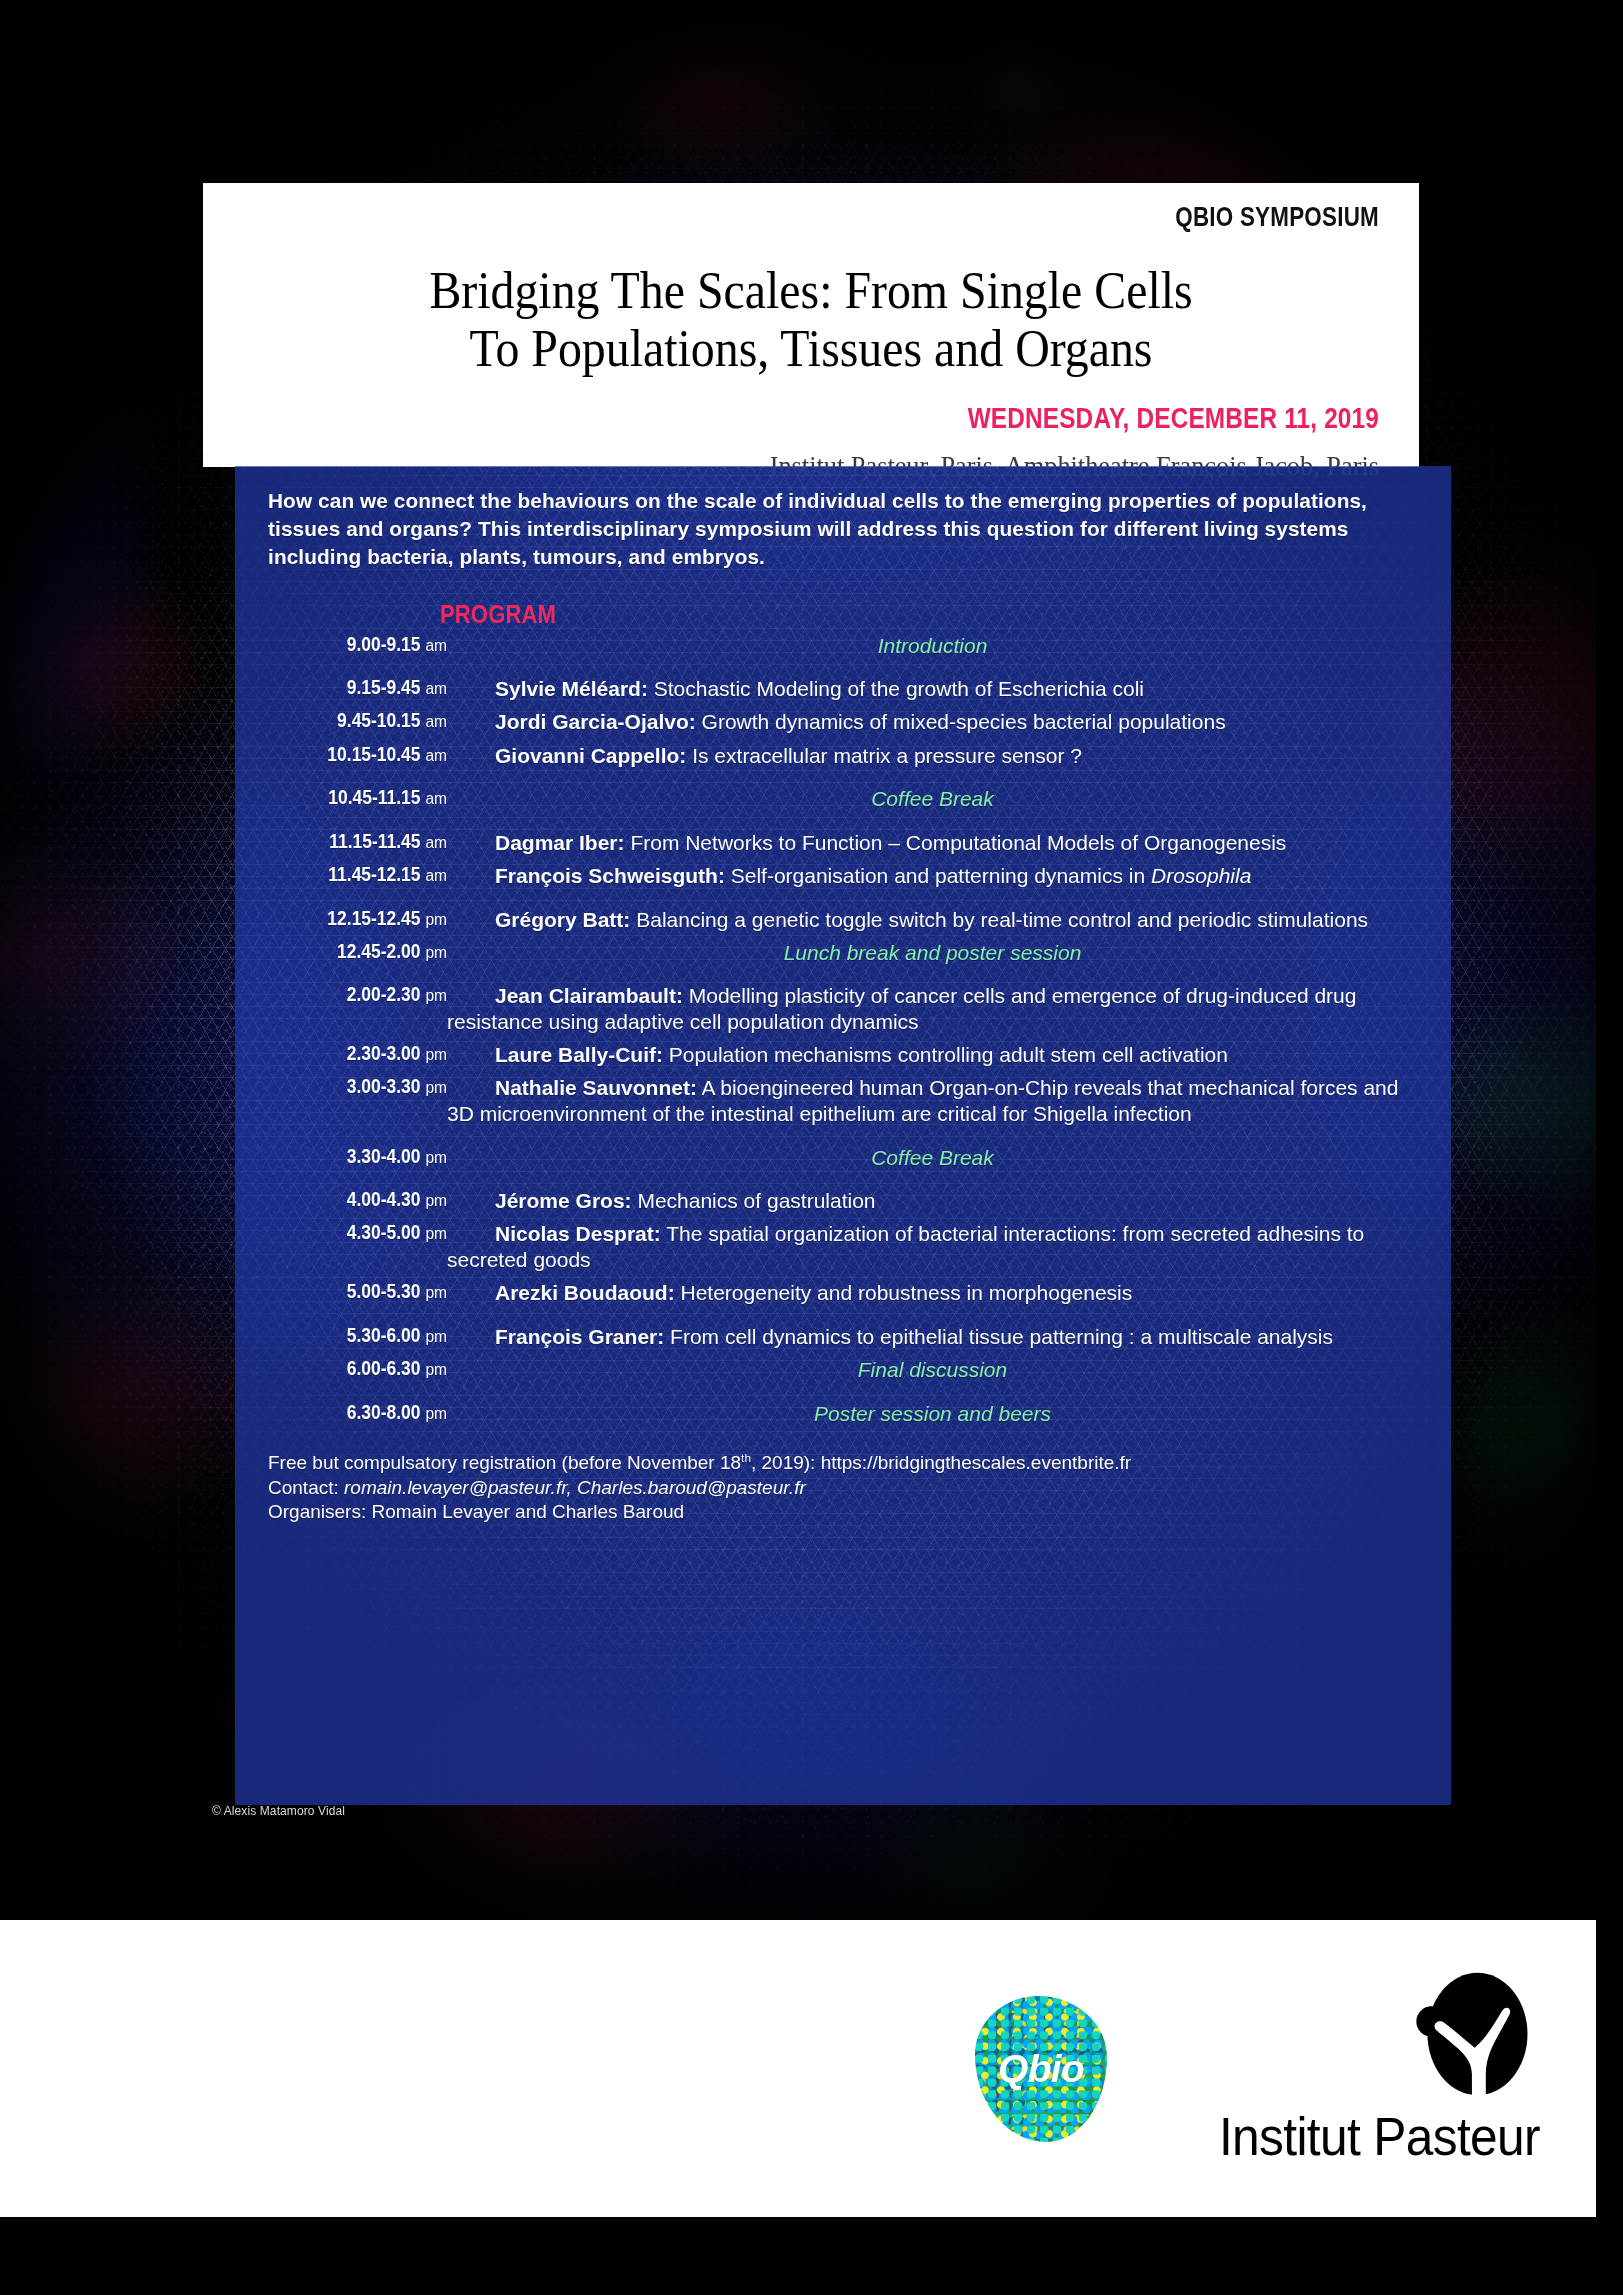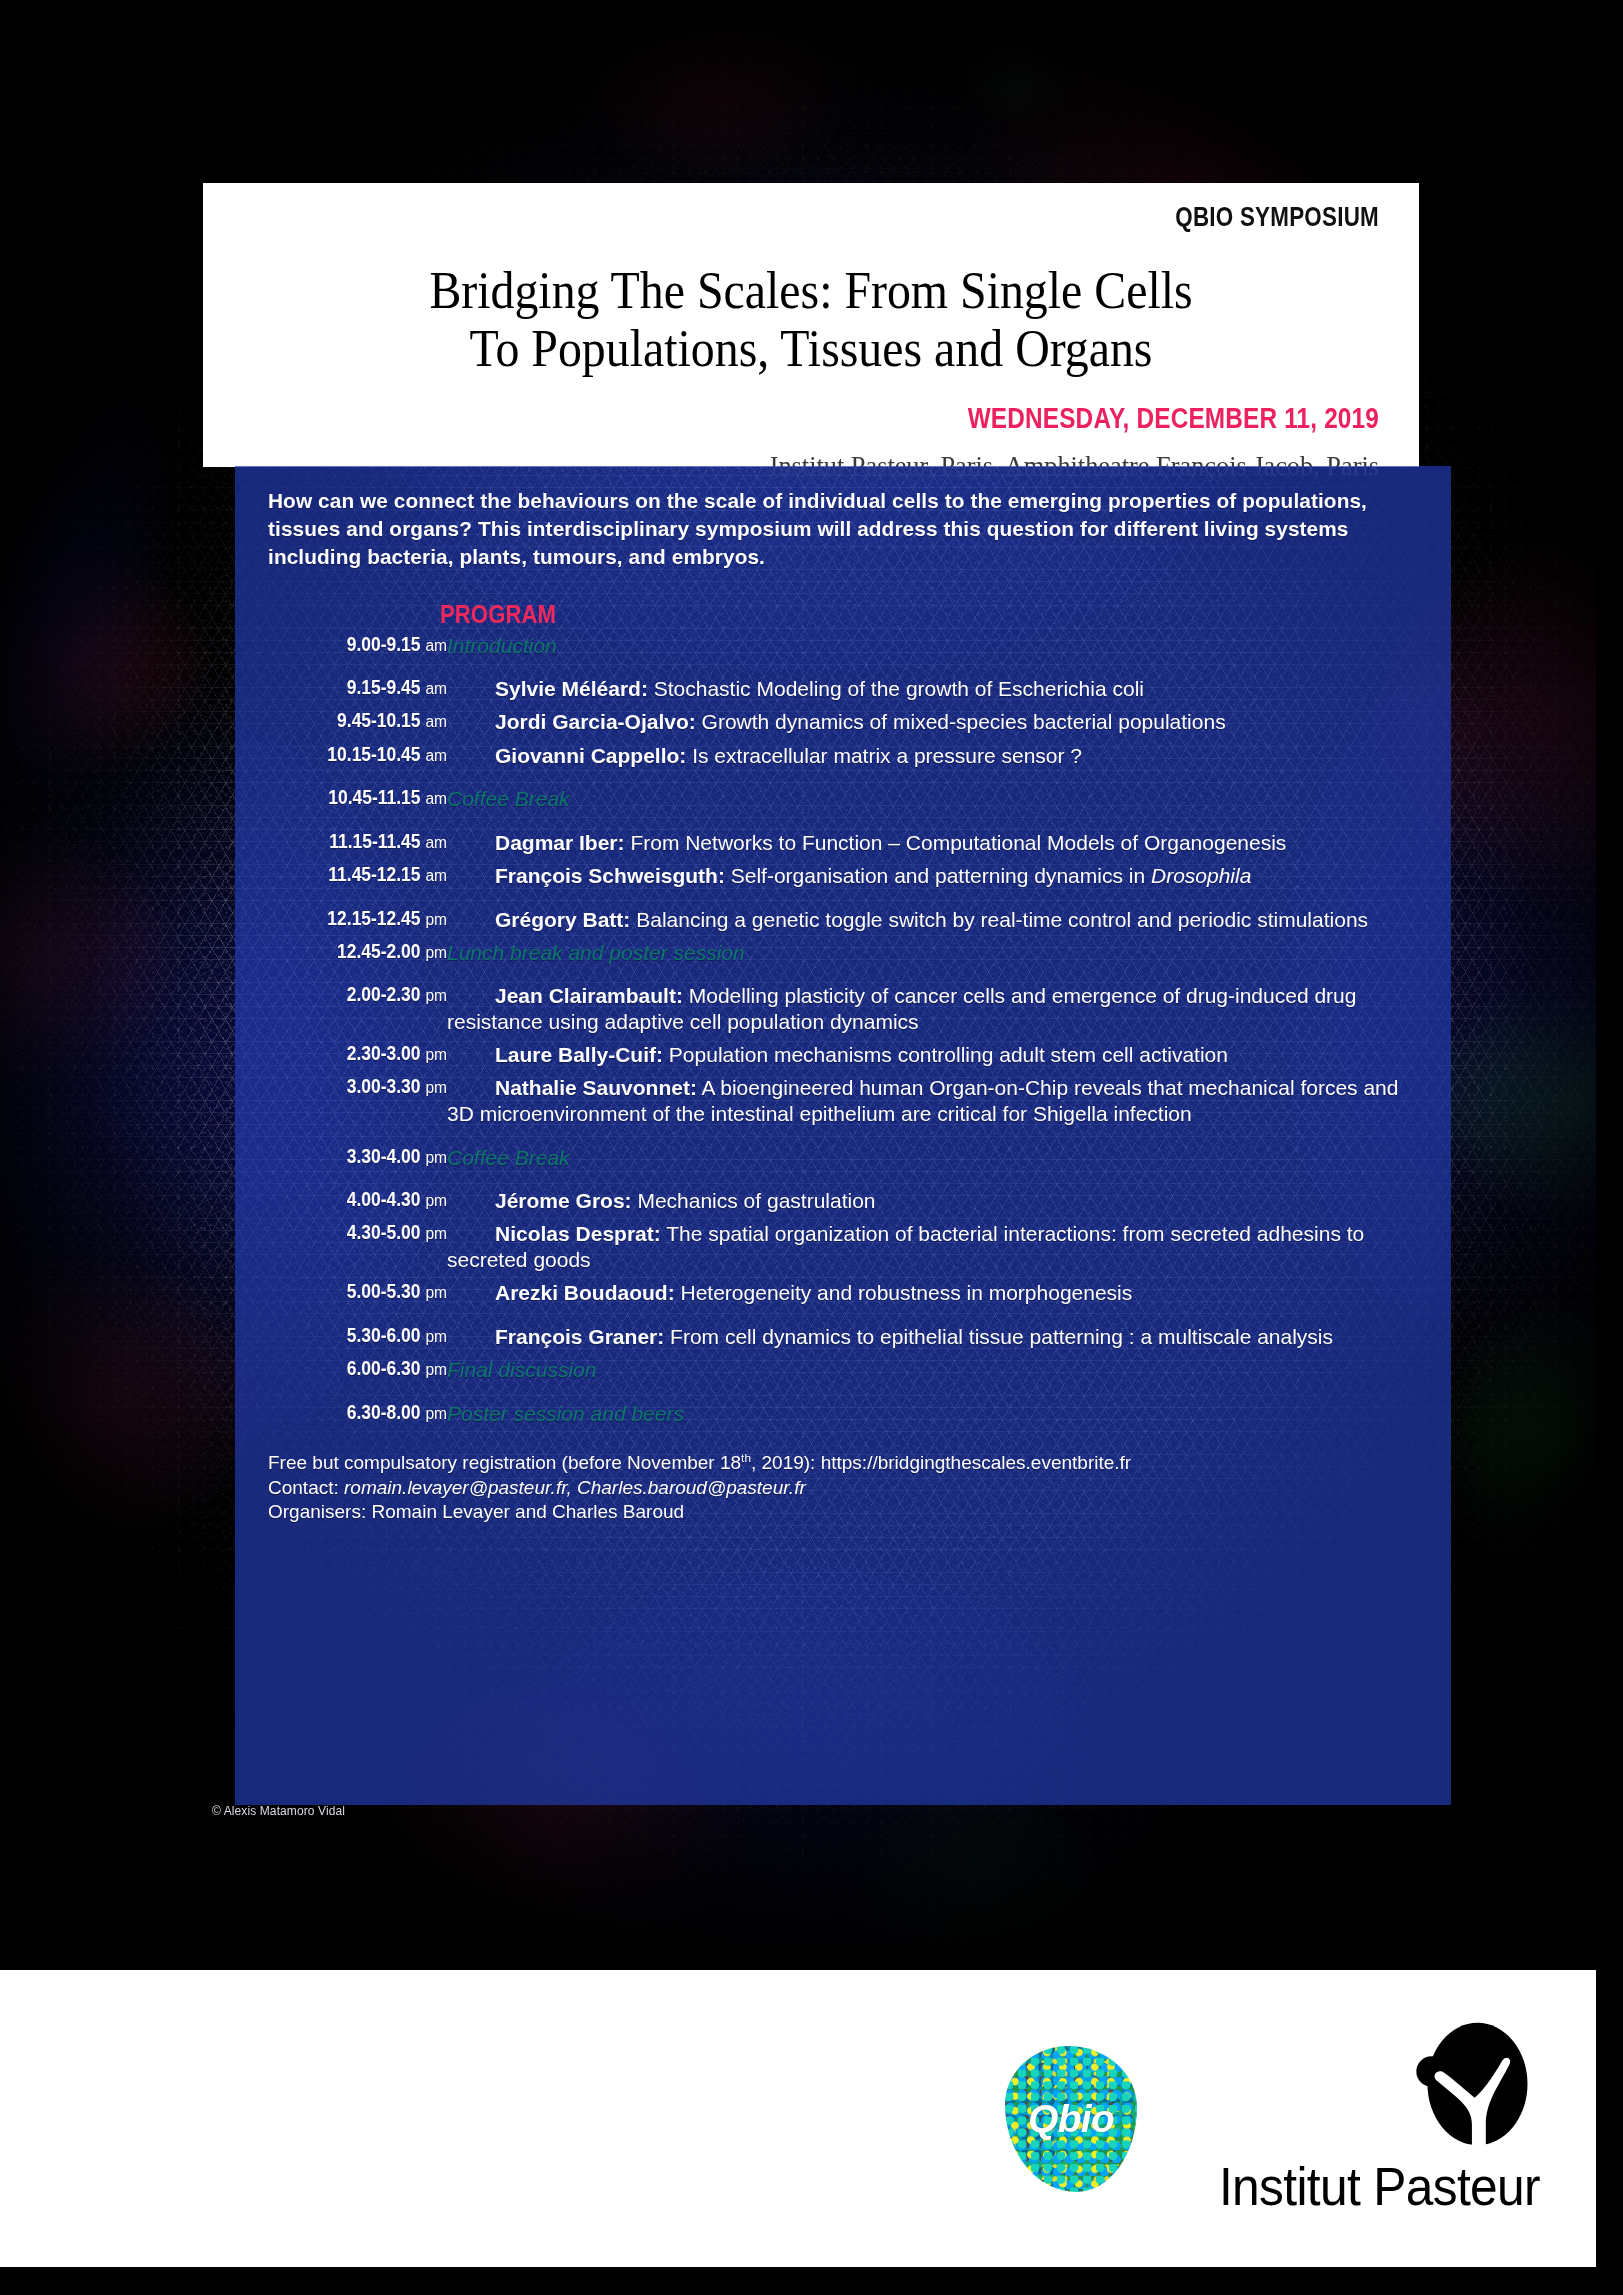--- a/index.html
+++ b/index.html
@@ -125,41 +125,41 @@
     transform:scaleX(.9);transform-origin:right top;
     text-shadow:0 0.7px 0.7px rgba(0,0,0,.4);
   }
   td.time .ap{font-weight:normal;font-size:17.3px;}
   td.desc{
     color:#fff;font-size:21px;line-height:1.22;
     text-shadow:0 0.7px 0.7px rgba(0,0,0,.4);
   }
   td.desc .spk{font-weight:bold;padding-left:48px;}
   td.desc .it{font-style:italic;}
-  tr.break td.desc{color:#0f766e;font-style:italic;font-weight:500;}
+  tr.break td.desc{color:#86efac;font-style:italic;font-weight:500;text-align:center;}
   tr.break td.time{color:#fff;}
   tr.gap td{padding-bottom:18px;}
 
   .footnotes{
     margin-top:16.7px;color:#fff;font-size:19px;line-height:1.30;
     text-shadow:0 0.7px 0.7px rgba(0,0,0,.4);
   }
   .footnotes b{font-weight:normal;}
   .footnotes i{font-style:italic;}
   .footnotes sup{font-size:11.8px;}
 
   .credit{
     position:absolute;left:212px;top:1804px;color:#d9d9e4;font-size:12px;
     letter-spacing:0.1px;text-shadow:0 0.7px 1.4px rgba(0,0,0,.8);
   }
 
   
   .footer{
-    position:absolute;left:0;top:1970px;width:1623px;height:297px;background:#fff;
-    display:flex;align-items:center;justify-content:flex-end;gap:54px;padding-right:83px;
+    position:absolute;left:0;top:1920px;width:1623px;height:297px;background:#fff;
+    display:flex;align-items:center;justify-content:flex-end;gap:84px;padding-right:83px;
     box-sizing:border-box;
   }
   .qbio-logo{position:relative;width:132px;height:146px;}
   .qbio-blob{
     position:absolute;inset:0;border-radius:48% 52% 46% 54% / 40% 42% 58% 60%;
     background:
       radial-gradient(circle at 30% 30%, #3bbfae 0 4.2px, transparent 4.9px),
       radial-gradient(circle at 62% 44%, #d6d64a 0 3.5px, transparent 4.2px),
       radial-gradient(circle at 44% 70%, #2a9ad8 0 4.2px, transparent 4.9px),
       radial-gradient(circle at 75% 72%, #3a8f5c 0 3.5px, transparent 4.2px),

